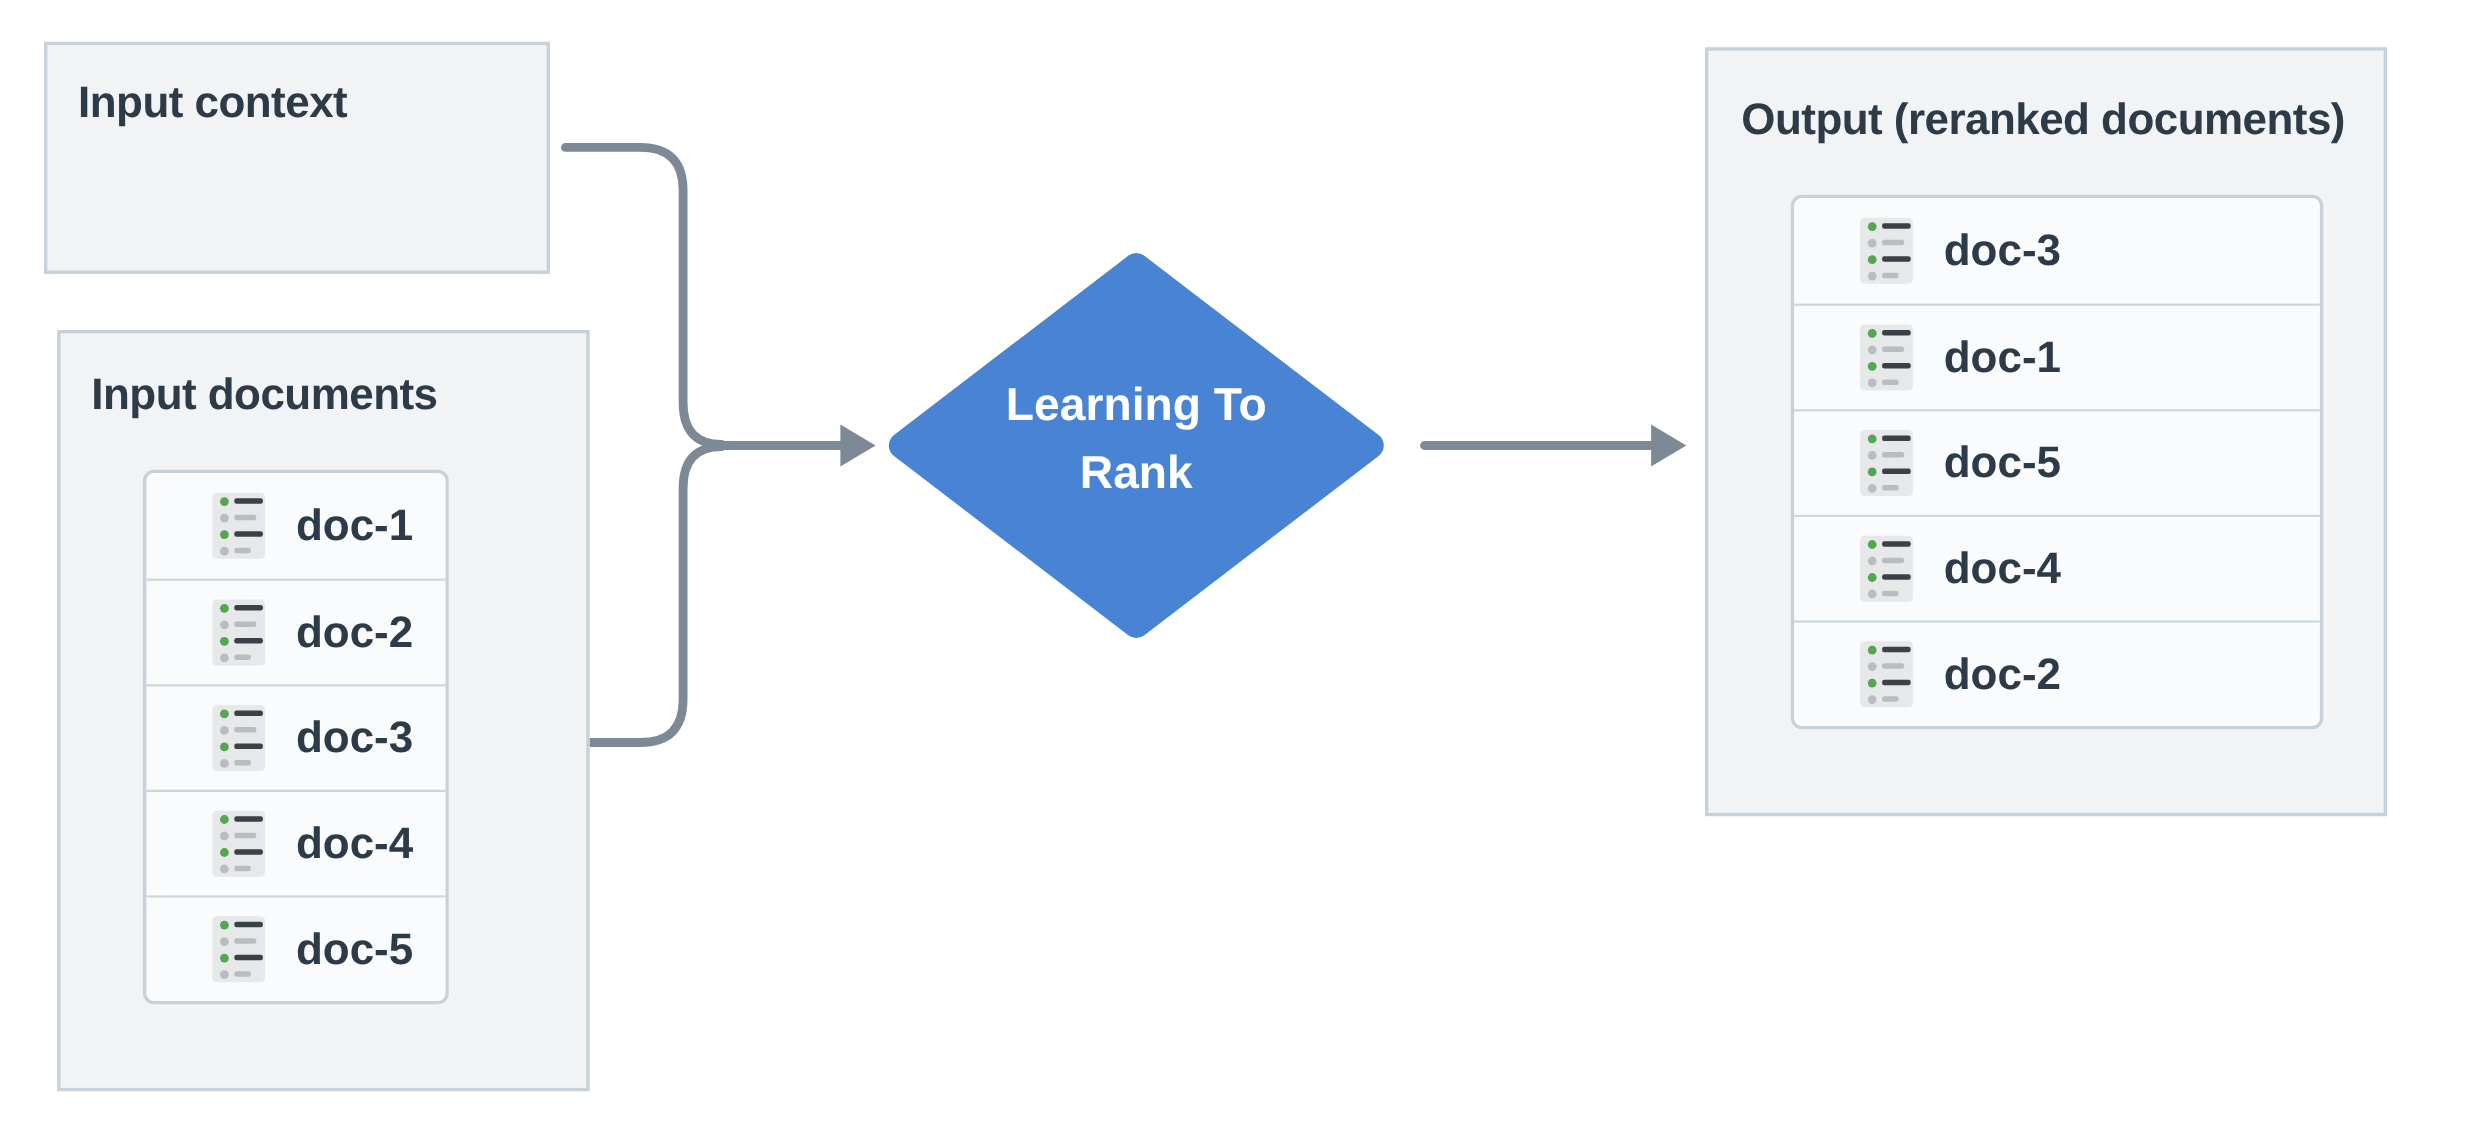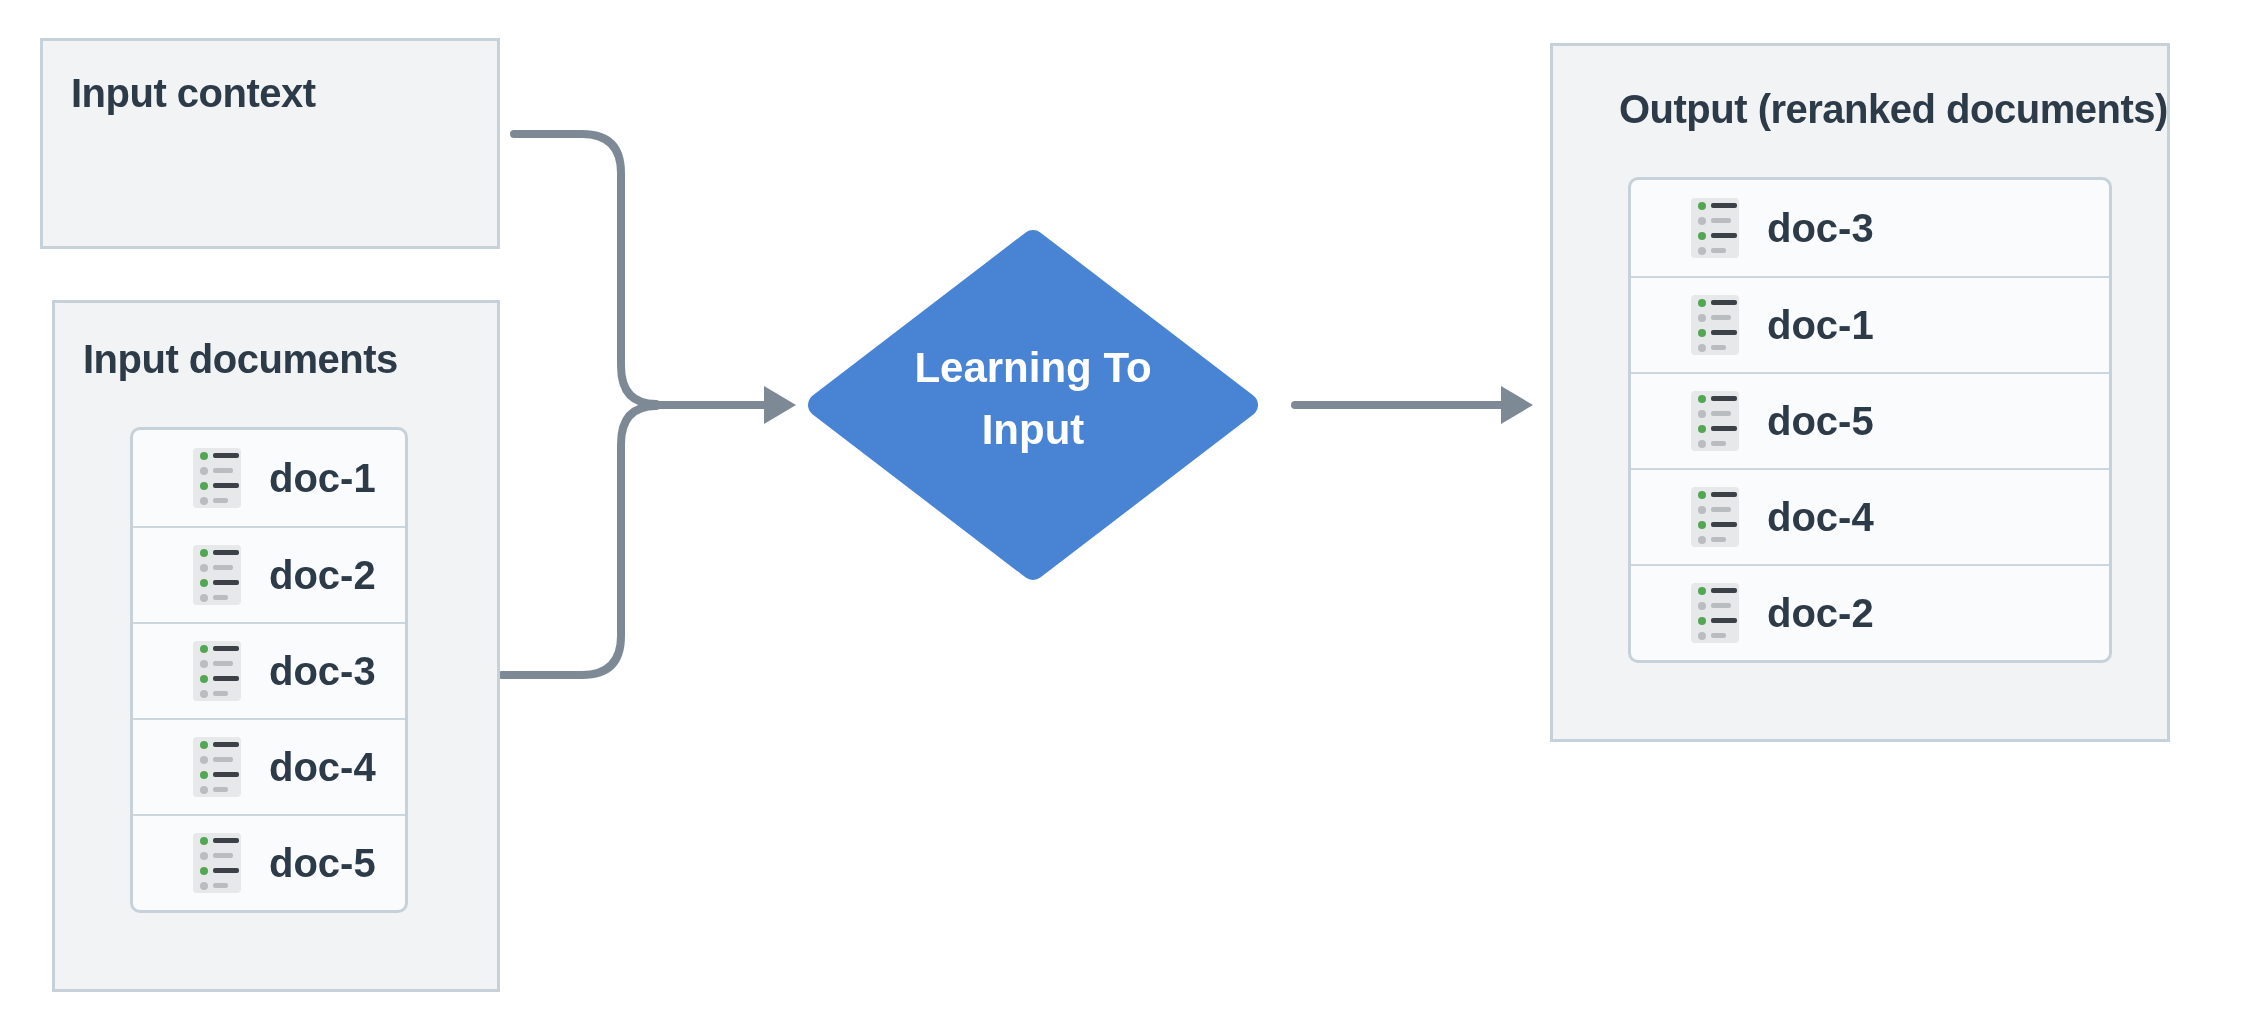--- a/index.html
+++ b/index.html
@@ -43,26 +43,26 @@
     position:absolute;
     font-size:40px;
     font-weight:400;
     color:var(--text-slate);
     white-space:nowrap;
   }
   #search-box{left:40px;top:38px;width:460px;height:211px;}
   #search-box .panel-title{left:28px;top:30px;}
   #search-box .panel-body-text{left:28px;top:108px;}
 
-  #input-panel{left:52px;top:300px;width:448px;height:692px;}
+  #input-panel{left:52px;top:300px;width:484px;height:692px;}
   #input-panel .panel-title{left:28px;top:34px;}
   #input-panel .doc-list{left:75px;top:124px;width:278px;}
 
   #output-panel{left:1550px;top:43px;width:620px;height:699px;}
-  #output-panel .panel-title{left:30px;top:41px;margin-left:36px;}
+  #output-panel .panel-title{left:30px;top:41px;}
   #output-panel .doc-list{left:75px;top:131px;width:484px;}
 
   .doc-list{
     position:absolute;
     background:var(--row-bg);
     border:3px solid var(--panel-border);
     border-radius:10px;
     box-sizing:border-box;
     overflow:hidden;
   }
@@ -140,21 +140,21 @@
 
     <path class="connector" d="M 652 405 H 764"></path>
     <polygon class="arrowhead" points="764,386 796,405 764,424"></polygon>
 
     <path class="connector" d="M 1295 405 H 1501"></path>
     <polygon class="arrowhead" points="1501,386 1533,405 1501,424"></polygon>
 
     <path class="diamond-shape" d="M 1033 242 L 1246 405 L 1033 568 L 820 405 Z"></path>
   </svg>
 
-  <div id="diamond-label">Learning To Input</div>
+  <div id="diamond-label">Learning To Rank</div>
 
   <div class="panel" id="search-box">
     <h2 class="panel-title">Input context</h2>
   </div>
 
   <div class="panel" id="input-panel">
     <h2 class="panel-title">Input documents</h2>
     <div class="doc-list">
   <div class="doc-row">
     <span class="doc-icon">

